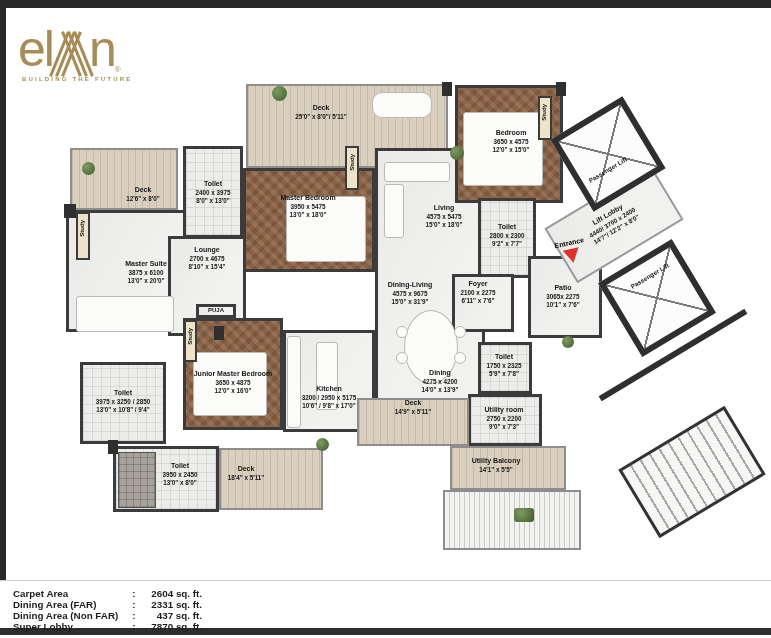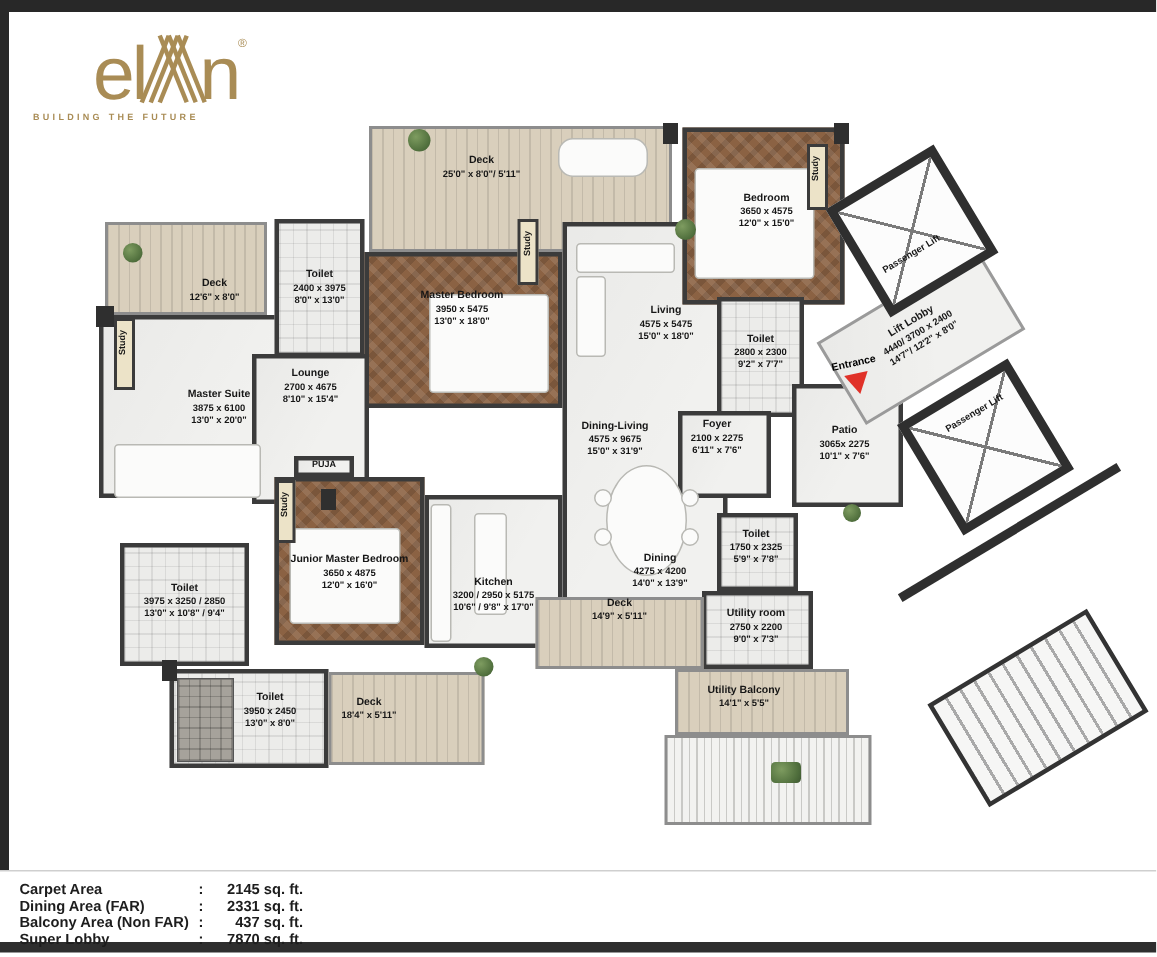--- a/index.html
+++ b/index.html
@@ -61,21 +61,21 @@
 <body>
 
 <div class="canvas">
 
   <div class="abs bar" style="left:0;top:0;width:771px;height:8px;"></div>
   <div class="abs bar" style="left:0;top:0;width:6px;height:580px;"></div>
   <div class="abs" style="left:0;top:580px;width:771px;height:1px;background:#cfcfcf;"></div>
   <div class="abs bar" style="left:0;top:628px;width:771px;height:7px;background:#2e2e2e;"></div>
 
   <div class="abs" style="left:18px;top:24px;">
-    <div style="display:flex;align-items:flex-start;margin-left:44px;">
+    <div style="display:flex;align-items:flex-end;">
       <span class="logo-el">el</span>
       <span class="logo-a">
         <i style="left:5px;transform:rotate(22deg);"></i>
         <i style="left:11px;transform:rotate(22deg);"></i>
         <i style="left:17px;transform:rotate(22deg);"></i>
         <i style="left:17px;transform:rotate(-22deg);"></i>
         <i style="left:23px;transform:rotate(-22deg);"></i>
         <i style="left:29px;transform:rotate(-22deg);"></i>
       </span>
       <span class="logo-n">n</span>
@@ -270,29 +270,29 @@
   </div>
 
   <div class="abs" style="left:556px;top:239px;transform:rotate(-12deg);z-index:32;text-align:center;">
     <div class="rname" style="font-size:7px;">Entrance</div>
     <div style="width:0;height:0;margin:1px auto 0;border-left:8px solid transparent;border-right:8px solid transparent;border-top:14px solid #e03128;"></div>
   </div>
 
   <div class="trow" style="top:588px;">
     <span class="tlabel">Carpet Area</span>
     <span class="tsep">:</span>
-    <span class="tval">2145 sq. ft.</span>
+    <span class="tval">2604 sq. ft.</span>
   </div>
   <div class="trow" style="top:599px;">
     <span class="tlabel">Dining Area (FAR)</span>
     <span class="tsep">:</span>
     <span class="tval">2331 sq. ft.</span>
   </div>
   <div class="trow" style="top:610px;">
-    <span class="tlabel">Balcony Area (Non FAR)</span>
+    <span class="tlabel">Dining Area (Non FAR)</span>
     <span class="tsep">:</span>
     <span class="tval">437 sq. ft.</span>
   </div>
   <div class="trow" style="top:621px;">
     <span class="tlabel">Super Lobby</span>
     <span class="tsep">:</span>
     <span class="tval">7870 sq. ft.</span>
   </div>
 
 </div>

